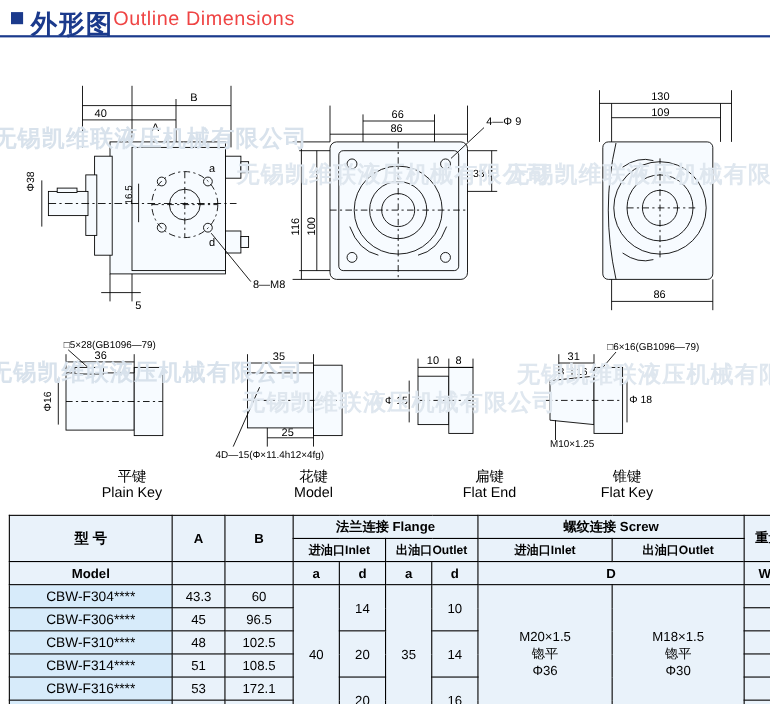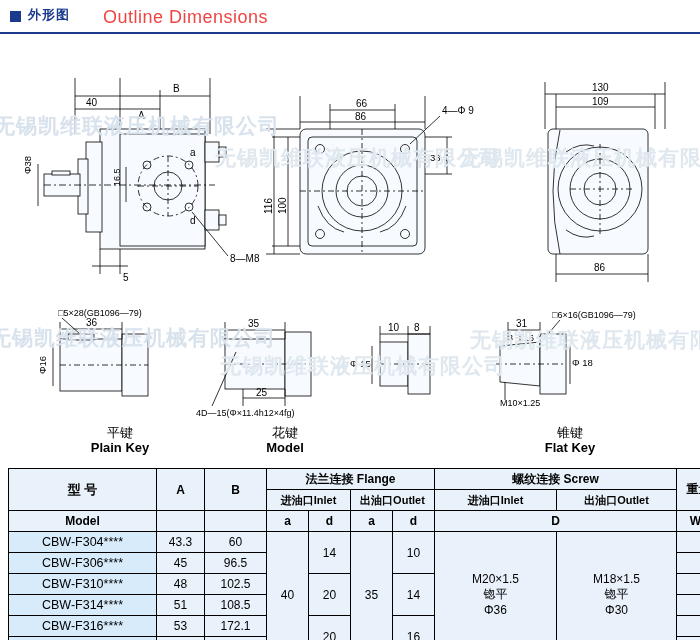--- a/index.html
+++ b/index.html
@@ -14,21 +14,21 @@
   
   .header{
     position:absolute;left:0;top:0;width:700px;height:34px;
     border-bottom:2px solid #1b3a8c;
     box-sizing:border-box;
   }
   .header .sq{
     position:absolute;left:10px;top:11px;width:11px;height:11px;background:#1b3a8c;
   }
   .header .cn{
-    position:absolute;left:28px;top:6px;font-size:13px;font-weight:bold;color:#1b3a8c;
+    position:absolute;left:28px;top:6px;font-size:24px;font-weight:bold;color:#1b3a8c;
     letter-spacing:1px;
   }
   .header .en{
     position:absolute;left:103px;top:7px;font-size:18px;color:#ef4444;letter-spacing:.5px;
   }
 
   
   .canvas{position:absolute;left:0;top:34px;width:700px;height:400px;}
   .canvas svg{position:absolute;left:0;top:0;}
 
@@ -42,21 +42,21 @@
     white-space:nowrap;
     pointer-events:none;
     letter-spacing:1px;
   }
   .wm2{color:#dfe7ef;}
 
   
   .keylabels{position:absolute;left:0;top:425px;width:575px;height:40px;}
   .keylabel{position:absolute;text-align:center;font-size:13px;line-height:15px;width:140px;}
   .keylabel .l1{font-weight:normal;}
-  .keylabel .l2{font-weight:bold;}
+  .keylabel .l2{font-weight:normal;}
 
   
   .tablewrap{position:absolute;left:8px;top:468px;width:684px;}
   table.spec{
     border-collapse:collapse;
     width:684px;
     font-size:12px;
     table-layout:fixed;
   }
   table.spec th, table.spec td{
@@ -270,20 +270,22 @@
 <div class="keylabels">
   <div class="keylabel" style="left:50px;top:0;">
     <div class="l1">平键</div>
     <div class="l2">Plain Key</div>
   </div>
   <div class="keylabel" style="left:215px;top:0;">
     <div class="l1">花键</div>
     <div class="l2">Model</div>
   </div>
   <div class="keylabel" style="left:375px;top:0;">
+    <div class="l1">扁键</div>
+    <div class="l2">Flat End</div>
   </div>
   <div class="keylabel" style="left:500px;top:0;">
     <div class="l1">锥键</div>
     <div class="l2">Flat Key</div>
   </div>
 </div>
 
 <div class="tablewrap">
   <table class="spec">
     <colgroup>

